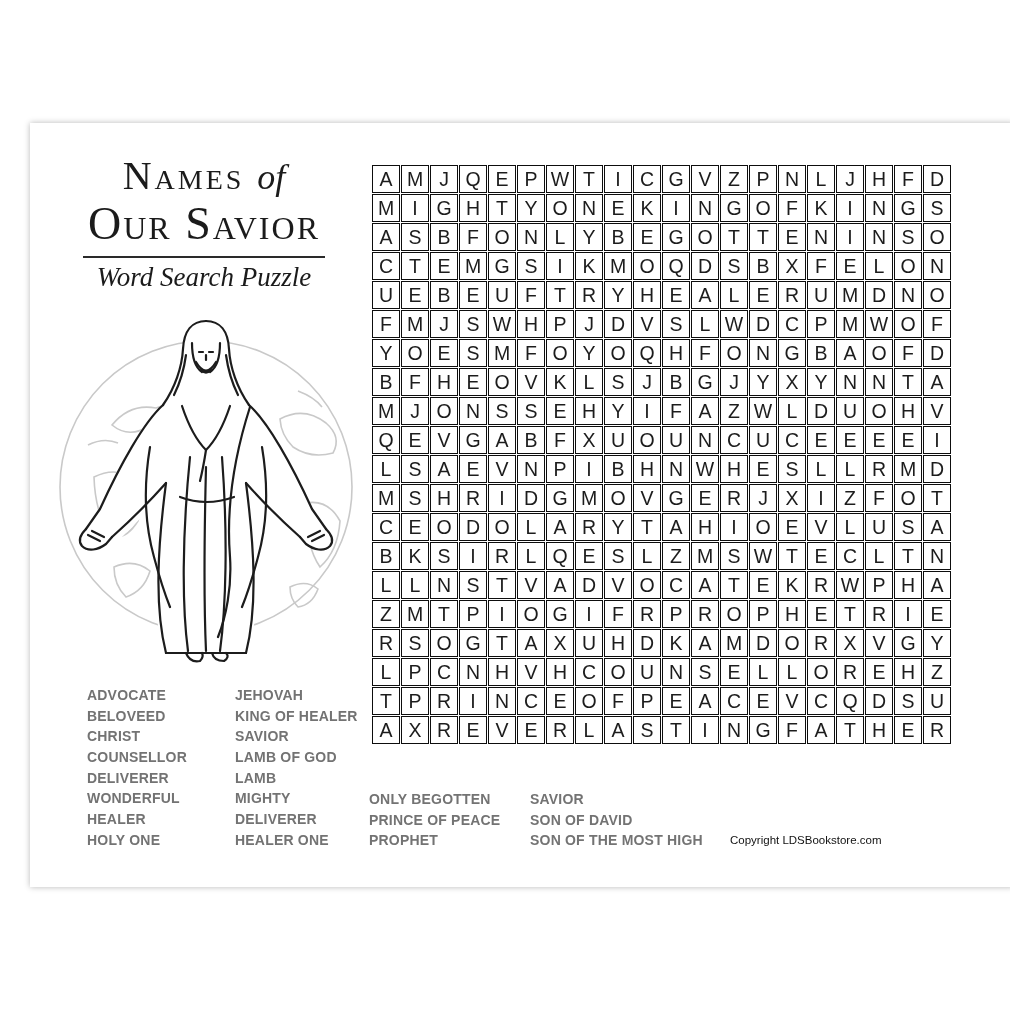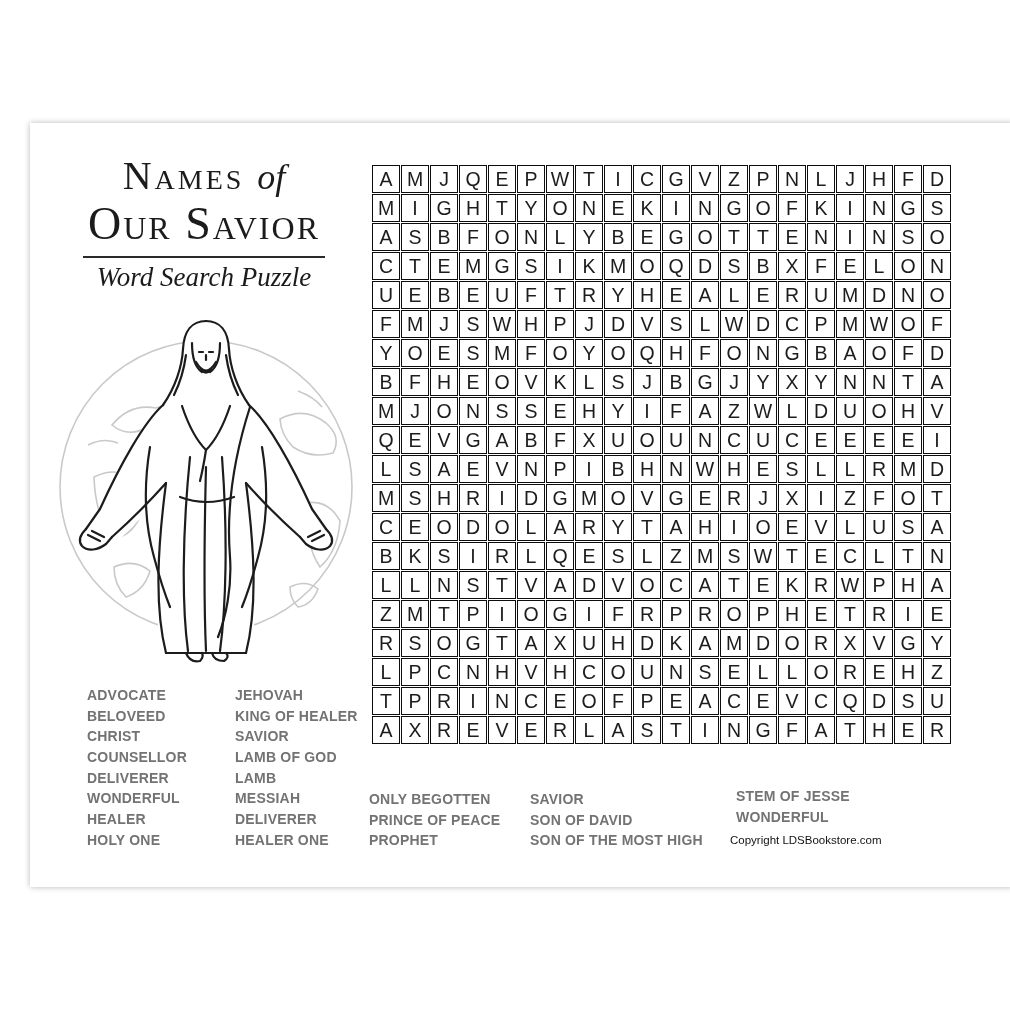--- a/index.html
+++ b/index.html
@@ -551,35 +551,31 @@
       <div class="word-item">WONDERFUL</div>
       <div class="word-item">HEALER</div>
       <div class="word-item">HOLY ONE</div>
     </div>
   <div class="word-col col-l2">
       <div class="word-item">JEHOVAH</div>
       <div class="word-item">KING OF HEALER</div>
       <div class="word-item">SAVIOR</div>
       <div class="word-item">LAMB OF GOD</div>
       <div class="word-item">LAMB</div>
-      <div class="word-item">MESSIAH</div>
+      <div class="word-item">MIGHTY</div>
       <div class="word-item">DELIVERER</div>
       <div class="word-item">HEALER ONE</div>
     </div>
   <div class="word-col col-b2">
       <div class="word-item">SAVIOR</div>
       <div class="word-item">SON OF DAVID</div>
       <div class="word-item">SON OF THE MOST HIGH</div>
     </div>
   <div class="word-col col-b1">
       <div class="word-item">ONLY BEGOTTEN</div>
       <div class="word-item">PRINCE OF PEACE</div>
       <div class="word-item">PROPHET</div>
     </div>
-  <div class="word-col col-b3">
-      <div class="word-item">STEM OF JESSE</div>
-      <div class="word-item">WONDERFUL</div>
-    </div>
 
   <div class="copyright">Copyright LDSBookstore.com</div>
 
 
 </div>
 
 </body></html>

